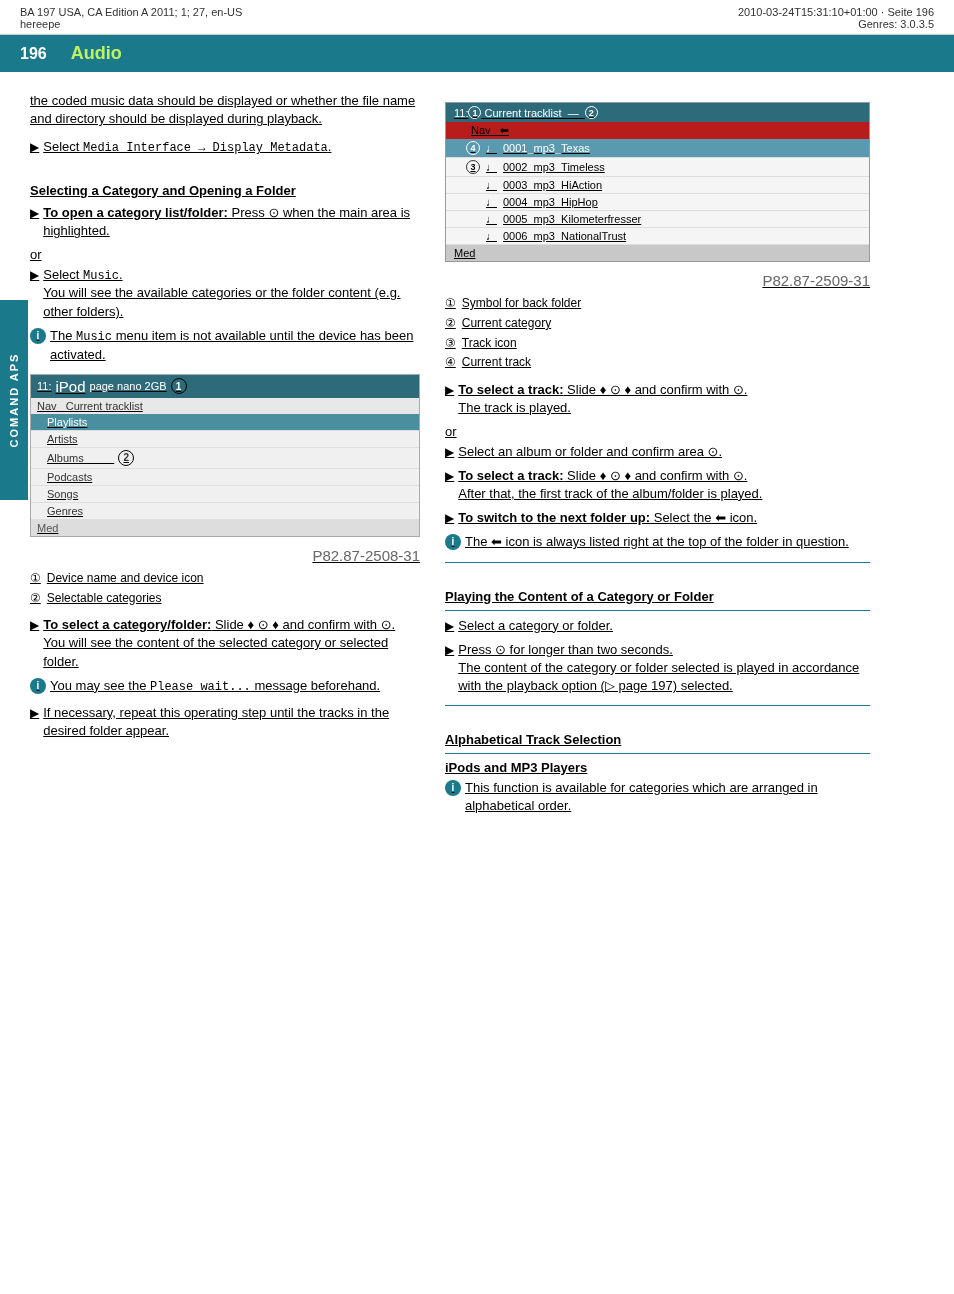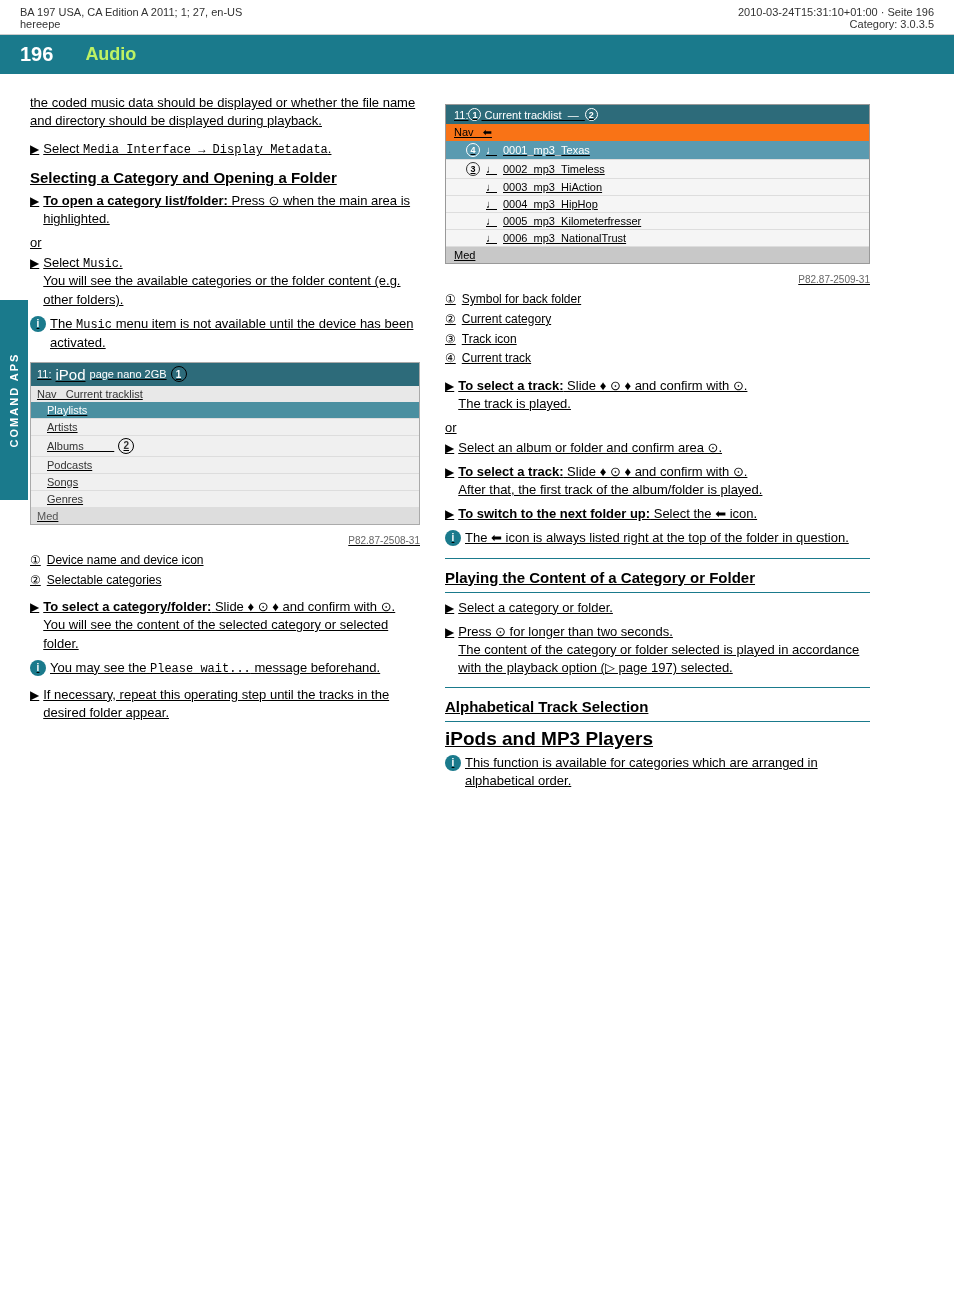--- a/index.html
+++ b/index.html
@@ -26,23 +26,23 @@
     
     .page-title-bar {
       background: #1a7a8c;
       display: flex;
       align-items: center;
       padding: 8px 20px;
       margin-bottom: 0;
     }
     .page-number {
       color: #fff;
-      font-size: 20px;
-      font-weight: bold;
-      margin-right: 32px;
+      font-size: 16px;
+      font-weight: bold;
+      margin-right: 24px;
     }
     .page-title-text {
       color: #bef264;
       font-size: 18px;
       font-weight: bold;
     }
 
     
     .side-label-container {
       position: absolute;
@@ -83,28 +83,28 @@
     }
 
     
     p {
       margin-bottom: 10px;
       line-height: 1.4;
     }
 
     .section-heading {
       font-weight: bold;
-      font-size: 15px;
+      font-size: 13px;
       margin-bottom: 6px;
-      margin-top: 10px;
+      margin-top: 26px;
     }
 
     .sub-heading {
       font-weight: bold;
-      font-size: 19px;
+      font-size: 13px;
       margin-bottom: 4px;
     }
 
     .instruction-line {
       display: flex;
       align-items: flex-start;
       margin-bottom: 6px;
       line-height: 1.4;
     }
 
@@ -188,21 +188,21 @@
       padding: 2px 6px;
       font-size: 11px;
       color: #555;
       display: flex;
       align-items: center;
       gap: 4px;
     }
 
     .screenshot-caption {
       text-align: right;
-      font-size: 10px;
+      font-size: 15px;
       color: #666;
       margin-top: 2px;
       margin-bottom: 6px;
     }
 
     
     .circle-badge {
       display: inline-flex;
       align-items: center;
       justify-content: center;
@@ -259,22 +259,22 @@
     .ss2-header {
       background: #2d6b7a;
       color: #fff;
       padding: 3px 8px;
       font-size: 11px;
       display: flex;
       align-items: center;
     }
 
     .ss2-nav {
-      background: #f97316;
-      padding: 2px 8px;
+      background: #b91c1c;
+      padding: 2px 25px;
       font-size: 11px;
     }
 
     .ss2-row {
       padding: 2px 8px 2px 20px;
       font-size: 11px;
       border-bottom: 1px solid #ddd;
       display: flex;
       align-items: center;
       gap: 6px;
@@ -301,21 +301,21 @@
 </head>
 <body>
 
 <div class="doc-header">
   <div>
     <div>BA 197 USA, CA Edition A 2011; 1; 27, en-US</div>
     <div>hereepe</div>
   </div>
   <div style="text-align:right">
     <div>2010-03-24T15:31:10+01:00 · Seite 196</div>
-    <div>Category: 3.0.3.5</div>
+    <div>Genres: 3.0.3.5</div>
   </div>
 </div>
 
 <div class="page-title-bar">
   <span class="page-number">196</span>
   <span class="page-title-text">Audio</span>
 </div>
 
 <div class="side-label-container">
   <span class="side-label">COMAND APS</span>

